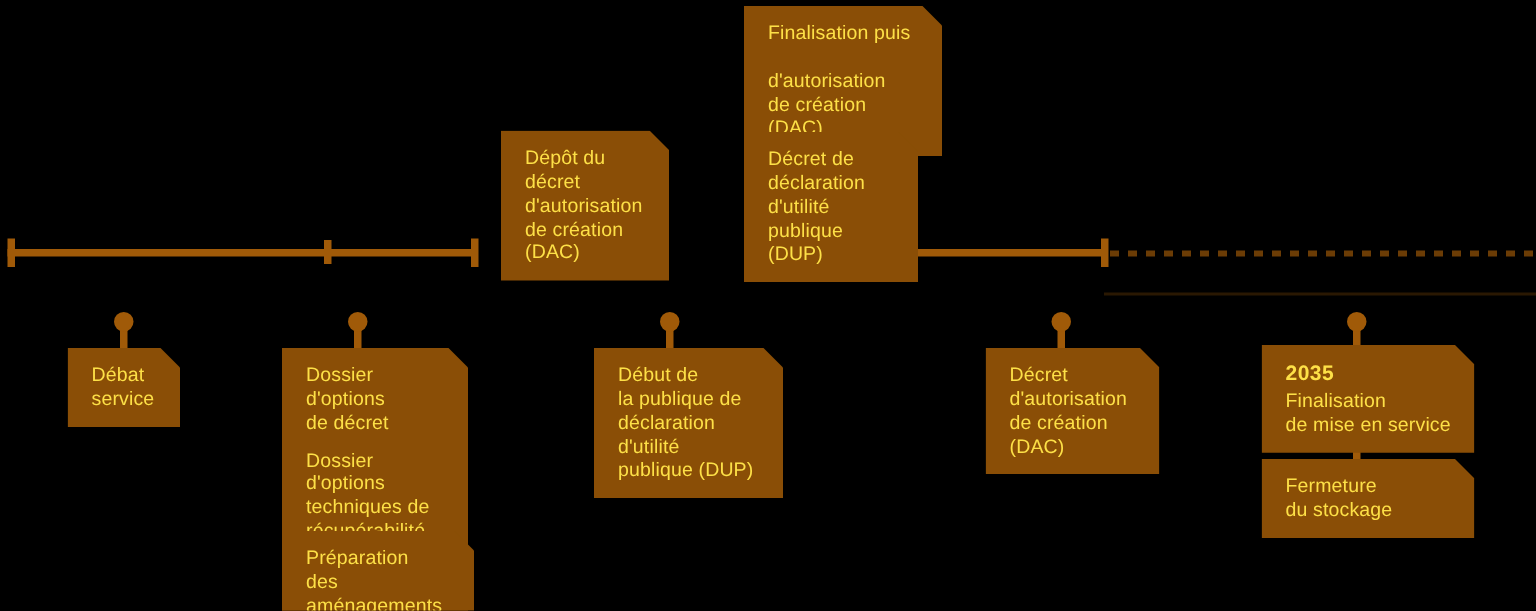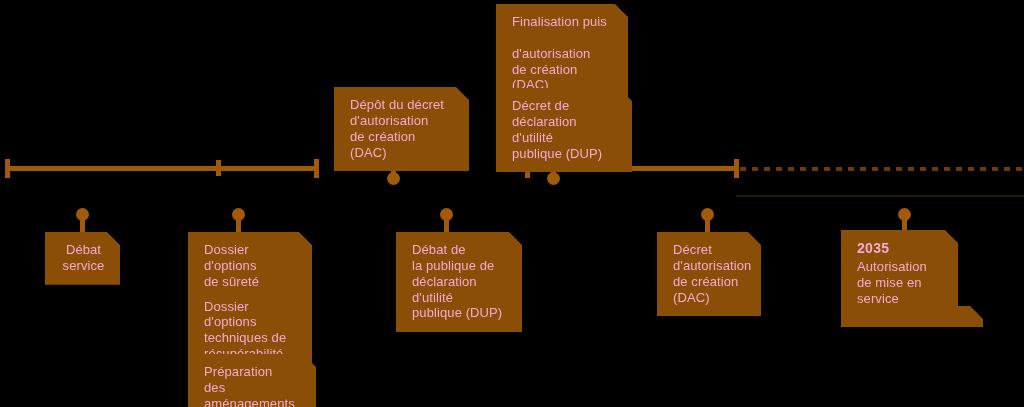--- a/index.html
+++ b/index.html
@@ -12,21 +12,21 @@
   .axis-tick{position:absolute;width:5px;background:#a05a08;}
   .axis-dashed{position:absolute;height:4px;
      background:repeating-linear-gradient(to right,#6b3c05 0 6px,transparent 6px 12px);}
   .axis-faint{position:absolute;height:2px;background:#2a1802;}
 
   
   .stem{position:absolute;width:5px;background:#a05a08;}
   .dot{position:absolute;width:13px;height:13px;border-radius:50%;background:#a05a08;}
 
   
-  .box{position:absolute;background:#8a4e06;color:#f9a8d4;
+  .box{position:absolute;background:#8a4e06;color:#fde047;
        box-sizing:border-box;padding:10px 14px 11px 16px;
        line-height:1.22;letter-spacing:.1px;}
   .box.cut{clip-path:polygon(0 0, calc(100% - 13px) 0, 100% 13px, 100% 100%, 0 100%);}
   .box p{margin:0;}
   .box p + p{margin-top:9px;}
   .t13{font-size:13px;}
   .yr{font-weight:bold;font-size:14px;letter-spacing:.3px;display:block;margin-bottom:2px;}
 </style>
 </head>
 <body>
@@ -70,47 +70,47 @@
 
   <div class="box cut t13" style="left:496px;top:4px;width:132px;">
     <p>
       <span>Finalisation puis</span><br>
       <br>
       <span>d'autorisation</span><br>
       <span>de création (DAC)</span>
     </p>
   </div>
 
-  <div class="box cut t13" style="left:334px;top:87px;width:135px;">
+  <div class="box cut t13" style="left:334px;top:87px;width:112px;">
     <p>
       <span>Dépôt du décret</span><br>
       <span>d'autorisation</span><br>
       <span>de création (DAC)</span>
     </p>
   </div>
 
-  <div class="box cut t13" style="left:496px;top:88px;width:136px;">
+  <div class="box cut t13" style="left:496px;top:88px;width:116px;">
     <p>
       <span>Décret de</span><br>
       <span>déclaration d'utilité</span><br>
       <span>publique (DUP)</span>
     </p>
   </div>
 
-  <div class="box cut t13" style="left:45px;top:232px;width:75px;text-align:center;">
+  <div class="box cut t13" style="left:45px;top:232px;width:75px;">
     <p>
       <span>Débat</span><br>
       <span>service</span>
     </p>
   </div>
 
   <div class="box cut t13" style="left:188px;top:232px;width:124px;">
     <p>
       <span>Dossier d'options</span><br>
-      <span>de sûreté</span>
+      <span>de décret</span>
     </p>
     <p>
       <span>Dossier d'options</span><br>
       <span>techniques de</span><br>
       <span>récupérabilité</span>
     </p>
     <p>
       <span>Projet de plan</span><br>
       <span>directeur</span>
     </p>
@@ -119,40 +119,44 @@
   <div class="box cut t13" style="left:188px;top:354px;width:128px;">
     <p>
       <span>Préparation</span><br>
       <span>des aménagements</span><br>
       
     </p>
   </div>
 
   <div class="box cut t13" style="left:396px;top:232px;width:126px;">
     <p>
-      <span>Débat de</span><br>
+      <span>Début de</span><br>
       <span>la publique de</span><br>
       <span>déclaration d'utilité</span><br>
       <span>publique (DUP)</span>
     </p>
   </div>
 
-  <div class="box cut t13" style="left:657px;top:232px;width:104px;">
+  <div class="box cut t13" style="left:657px;top:232px;width:116px;">
     <p>
       <span>Décret</span><br>
       <span>d'autorisation</span><br>
       <span>de création</span><br>
       <span>(DAC)</span>
     </p>
   </div>
 
-  <div class="box cut t13" style="left:841px;top:230px;width:117px;">
+  <div class="box cut t13" style="left:841px;top:230px;width:142px;">
     <span class="yr">2035</span>
     <p>
-      <span>Autorisation</span><br>
+      <span>Finalisation</span><br>
       <span>de mise en service</span>
     </p>
   </div>
 
   <div class="box cut t13" style="left:841px;top:306px;width:142px;">
+    <p>
+      <span>Fermeture</span><br>
+      <span>du stockage</span>
+    </p>
   </div>
 
 </div>
 
 </body></html>

